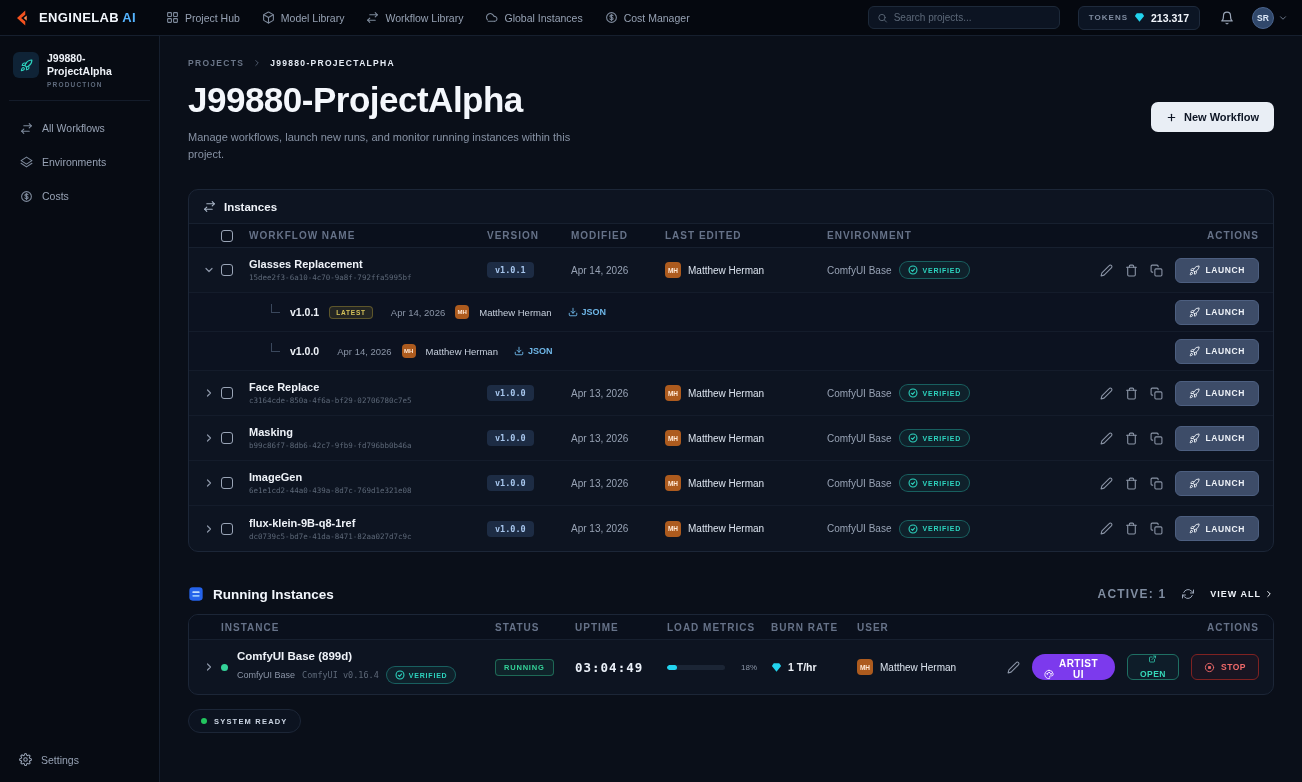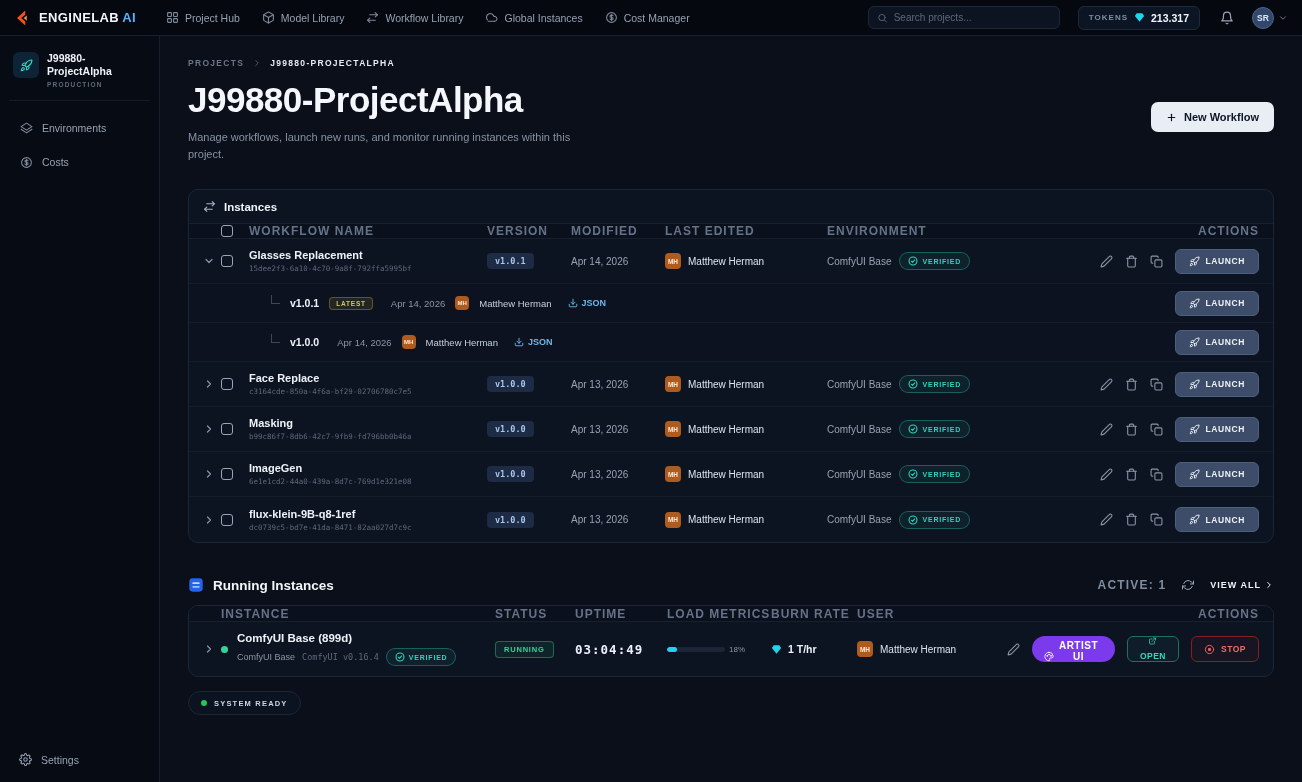--- a/index.html
+++ b/index.html
@@ -92,21 +92,21 @@
 
   
   .panel {
     margin-top:26px; background:#0d1421; border:1px solid #1c2637; border-radius:10px; overflow:hidden;
   }
   .panel-head { display:flex; align-items:center; gap:8px; padding:10px 14px; }
   .panel-head svg { color:#aab6c8; }
   .panel-title { font-size:11.5px; font-weight:bold; color:#eef2f8; }
 
   .wf-grid { display:grid; grid-template-columns:18px 28px 238px 84px 94px 162px 1fr 232px; align-items:center; padding:0 14px; }
-  .thead { background:#0a101c; height:16px; font-size:12px; font-weight:bold; letter-spacing:1px; color:#667288; border-top:1px solid #17202f; border-bottom:1px solid #17202f; }
+  .thead { background:#0a101c; height:25px; font-size:10px; font-weight:bold; letter-spacing:1px; color:#667288; border-top:1px solid #17202f; border-bottom:1px solid #17202f; }
   .th-right { text-align:right; }
 
   .cb { width:12px; height:12px; border:1.4px solid #9aa5b7; border-radius:3px; cursor:pointer; }
   .icon-btn { color:#8b95a7; cursor:pointer; display:inline-flex; }
   .chev { color:#8b95a7; }
 
   .wf-row { min-height:45px; border-bottom:1px solid #141c2b; }
   .wf-row:last-child { border-bottom:none; }
   .wf-name { font-size:11px; font-weight:bold; color:#eef2f8; cursor:pointer; }
   .wf-id { font-size:7.5px; color:#5d6878; margin-top:3px; font-family:"DejaVu Sans Mono", monospace; }
@@ -169,21 +169,21 @@
   .inst-name { font-size:11.5px; font-weight:bold; color:#eef2f8; }
   .inst-subline { display:flex; align-items:center; gap:7px; margin-top:4px; }
   .inst-env { font-size:9px; color:#8b95a7; }
   .inst-runtime { font-size:8.5px; color:#5d6878; font-family:"DejaVu Sans Mono", monospace; }
   .badge-running {
     display:inline-block; padding:3px 8px; border-radius:4px;
     background:rgba(52,211,153,.08); border:1px solid rgba(52,211,153,.4);
     color:#34d399; font-size:7.5px; font-weight:bold; letter-spacing:.8px;
   }
   .uptime { font-size:12.5px; font-weight:bold; color:#eaf0f8; font-family:"DejaVu Sans Mono", monospace; letter-spacing:1px; }
-  .load-cell { display:flex; align-items:center; gap:4px;text-align:right; }
+  .load-cell { display:flex; align-items:center; gap:16px;text-align:right; }
   .load-track { width:58px; height:5px; border-radius:3px; background:#1b2535; overflow:hidden; }
   .load-fill { height:100%; border-radius:3px; background:#22d3ee; }
   .load-label { font-size:8px; color:#8b95a7; }
   .burn-cell { display:flex; align-items:center; gap:6px; font-size:10.5px; font-weight:bold; color:#eef2f8; }
   .btn-artist {
     display:inline-flex; align-items:flex-end; gap:0; height:26px; padding:0 12px;
     background:#7c3aed; border:none; border-radius:999px; color:#fff;
     font-size:10px; font-weight:bold; letter-spacing:.5px; cursor:pointer; font-family:"Liberation Sans", sans-serif;
   }
   .btn-open {
@@ -391,20 +391,26 @@
           </svg>
         </span>
       <div>
         <div class="proj-name">J99880-ProjectAlpha</div>
         <div class="proj-env">PRODUCTION</div>
       </div>
     </div>
     <nav class="side-menu">
       <div class="side-item">
           <svg class="ic ic13">
+            <use href="#i-flow"></use>
+          </svg>
+          <span>All Workflows</span>
+        </div>
+      <div class="side-item">
+          <svg class="ic ic13">
             <use href="#i-layers"></use>
           </svg>
           <span>Environments</span>
         </div>
       <div class="side-item">
           <svg class="ic ic13">
             <use href="#i-dollar"></use>
           </svg>
           <span>Costs</span>
         </div>

